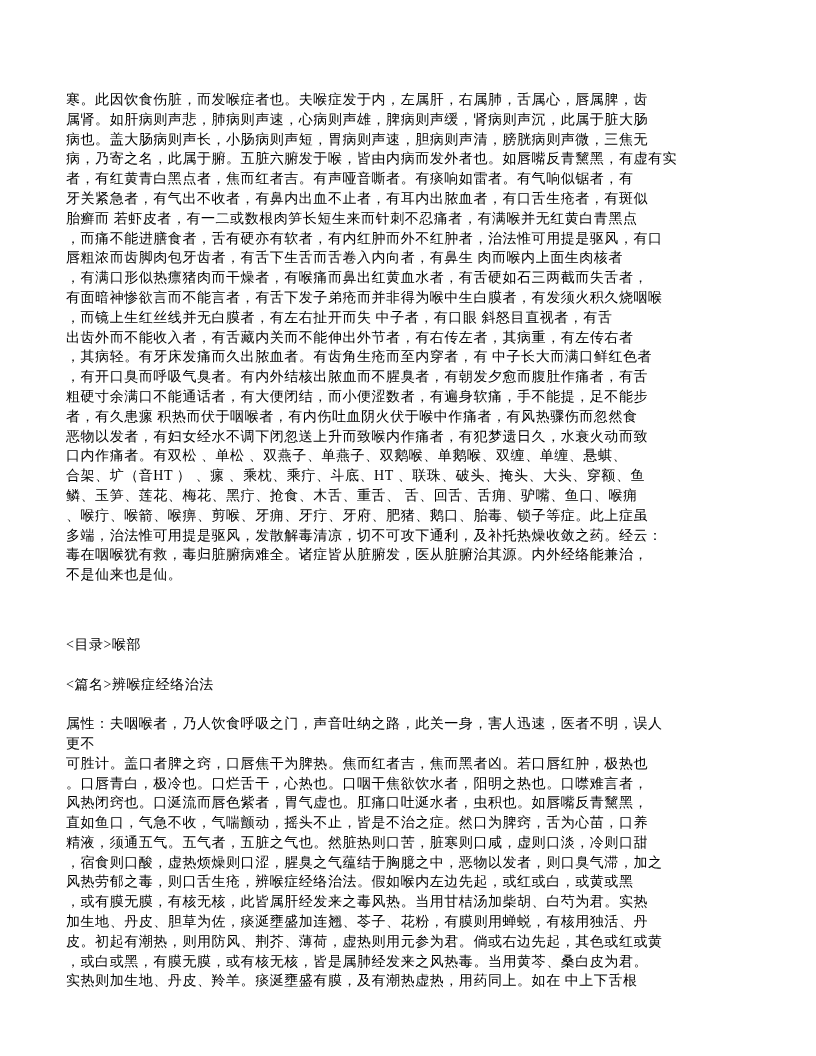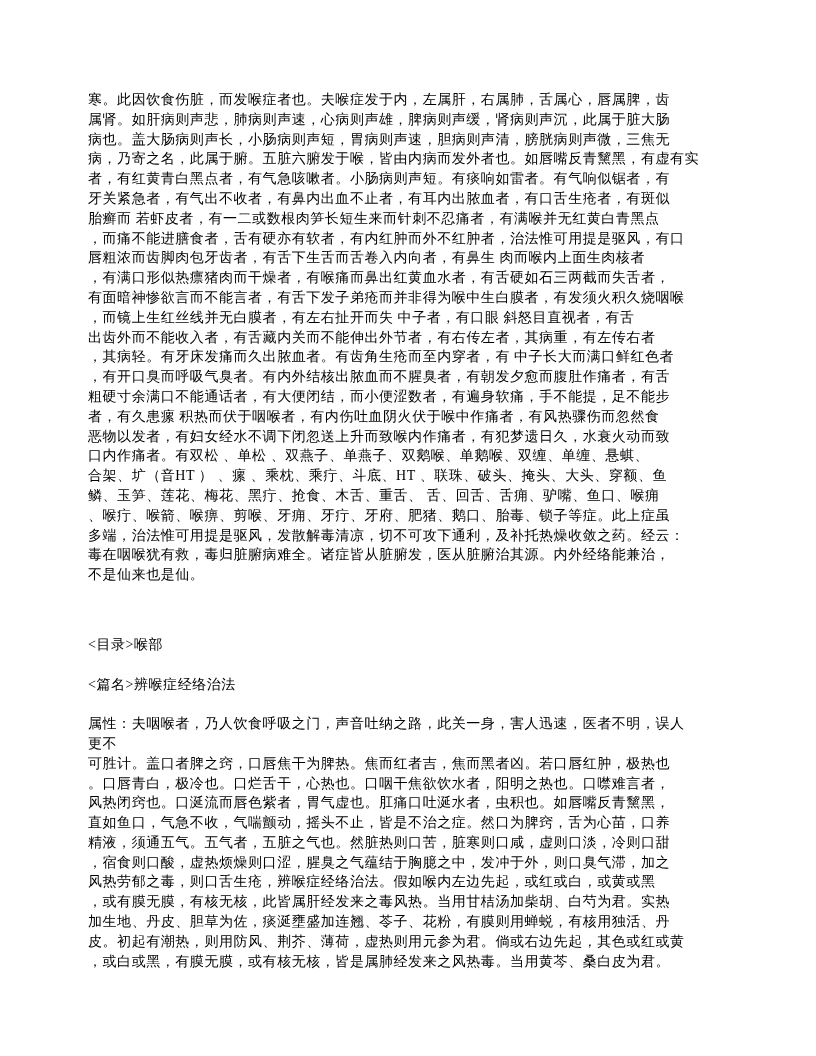--- a/index.html
+++ b/index.html
@@ -4,41 +4,41 @@
 <style>
   html, body { margin: 0; padding: 0; }
   body {
     width: 816px;
     height: 1056px;
     background: #ffffff;
     color: #000000;
     font-family: "Liberation Serif", "DejaVu Serif", serif;
     overflow: hidden;
   }
-  .page { padding: 90px 96px 0 88px; }
+  .page { padding: 90px 96px 0 66px; }
   .tline {
     font-size: 14px;
     line-height: 19.8px;
     height: 19.8px;
     letter-spacing: 0.55px;
     white-space: pre;
   }
   .gap-large { height: 50px; }
   .gap-line  { height: 19.8px; }
 </style>
 </head>
 <body>
 
 <div class="page">
   <div>
       <div class="tline">寒。此因饮食伤脏，而发喉症者也。夫喉症发于内，左属肝，右属肺，舌属心，唇属脾，齿</div>
       <div class="tline">属肾。如肝病则声悲，肺病则声速，心病则声雄，脾病则声缓，肾病则声沉，此属于脏大肠</div>
       <div class="tline">病也。盖大肠病则声长，小肠病则声短，胃病则声速，胆病则声清，膀胱病则声微，三焦无</div>
       <div class="tline">病，乃寄之名，此属于腑。五脏六腑发于喉，皆由内病而发外者也。如唇嘴反青黧黑，有虚有实</div>
-      <div class="tline">者，有红黄青白黑点者，有气急咳嗽者。小肠病则声短。有痰响如雷者。有气响似锯者，有</div>
+      <div class="tline">者，有红黄青白黑点者，焦而红者吉。有声哑音嘶者。有痰响如雷者。有气响似锯者，有</div>
       <div class="tline">牙关紧急者，有气出不收者，有鼻内出血不止者，有耳内出脓血者，有口舌生疮者，有斑似</div>
       <div class="tline">胎癣而 若虾皮者，有一二或数根肉笋长短生来而针刺不忍痛者，有满喉并无红黄白青黑点</div>
       <div class="tline">，而痛不能进膳食者，舌有硬亦有软者，有内红肿而外不红肿者，治法惟可用提是驱风，有口</div>
       <div class="tline">唇粗浓而齿脚肉包牙齿者，有舌下生舌而舌卷入内向者，有鼻生 肉而喉内上面生肉核者</div>
       <div class="tline">，有满口形似热瘭猪肉而干燥者，有喉痛而鼻出红黄血水者，有舌硬如石三两截而失舌者，</div>
       <div class="tline">有面暗神惨欲言而不能言者，有舌下发子弟疮而并非得为喉中生白膜者，有发须火积久烧咽喉</div>
       <div class="tline">，而镜上生红丝线并无白膜者，有左右扯开而失 中子者，有口眼 斜怒目直视者，有舌</div>
       <div class="tline">出齿外而不能收入者，有舌藏内关而不能伸出外节者，有右传左者，其病重，有左传右者</div>
       <div class="tline">，其病轻。有牙床发痛而久出脓血者。有齿角生疮而至内穿者，有 中子长大而满口鲜红色者</div>
       <div class="tline">，有开口臭而呼吸气臭者。有内外结核出脓血而不腥臭者，有朝发夕愈而腹肚作痛者，有舌</div>
@@ -59,20 +59,21 @@
   <div class="tline">&lt;篇名&gt;辨喉症经络治法</div>
   <div class="gap-line"></div>
   <div>
       <div class="tline">属性：夫咽喉者，乃人饮食呼吸之门，声音吐纳之路，此关一身，害人迅速，医者不明，误人</div>
       <div class="tline">更不</div>
       <div class="tline">可胜计。盖口者脾之窍，口唇焦干为脾热。焦而红者吉，焦而黑者凶。若口唇红肿，极热也</div>
       <div class="tline">。口唇青白，极冷也。口烂舌干，心热也。口咽干焦欲饮水者，阳明之热也。口噤难言者，</div>
       <div class="tline">风热闭窍也。口涎流而唇色紫者，胃气虚也。肛痛口吐涎水者，虫积也。如唇嘴反青黧黑，</div>
       <div class="tline">直如鱼口，气急不收，气喘颤动，摇头不止，皆是不治之症。然口为脾窍，舌为心苗，口养</div>
       <div class="tline">精液，须通五气。五气者，五脏之气也。然脏热则口苦，脏寒则口咸，虚则口淡，冷则口甜</div>
-      <div class="tline">，宿食则口酸，虚热烦燥则口涩，腥臭之气蕴结于胸臆之中，发冲于外，则口臭气滞，加之</div>
+      <div class="tline">，宿食则口酸，虚热烦燥则口涩，腥臭之气蕴结于胸臆之中，恶物以发者，则口臭气滞，加之</div>
       <div class="tline">风热劳郁之毒，则口舌生疮，辨喉症经络治法。假如喉内左边先起，或红或白，或黄或黑</div>
       <div class="tline">，或有膜无膜，有核无核，此皆属肝经发来之毒风热。当用甘桔汤加柴胡、白芍为君。实热</div>
       <div class="tline">加生地、丹皮、胆草为佐，痰涎壅盛加连翘、苓子、花粉，有膜则用蝉蜕，有核用独活、丹</div>
       <div class="tline">皮。初起有潮热，则用防风、荆芥、薄荷，虚热则用元参为君。倘或右边先起，其色或红或黄</div>
       <div class="tline">，或白或黑，有膜无膜，或有核无核，皆是属肺经发来之风热毒。当用黄芩、桑白皮为君。</div>
+      <div class="tline">实热则加生地、丹皮、羚羊。痰涎壅盛有膜，及有潮热虚热，用药同上。如在 中上下舌根</div>
     </div>
 </div>
 
 </body></html>

